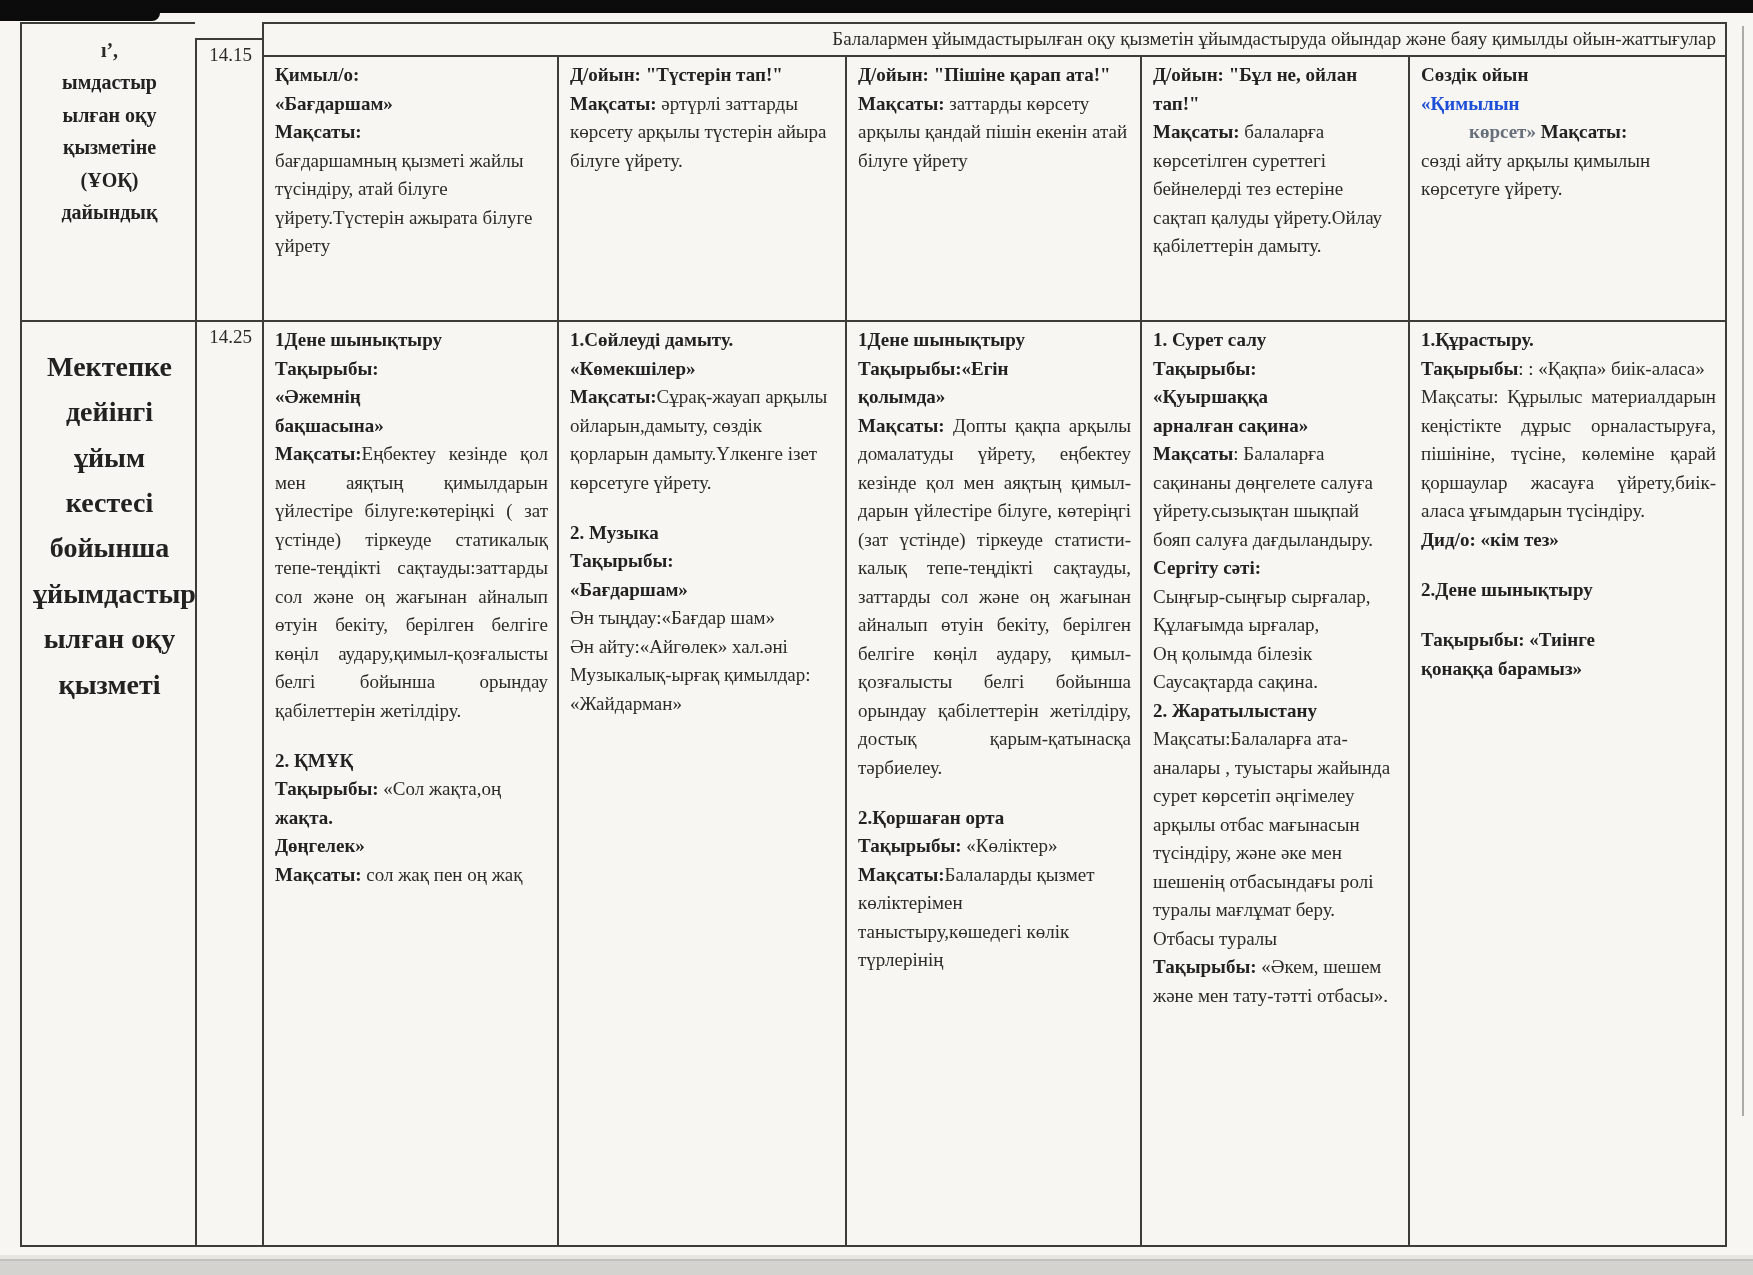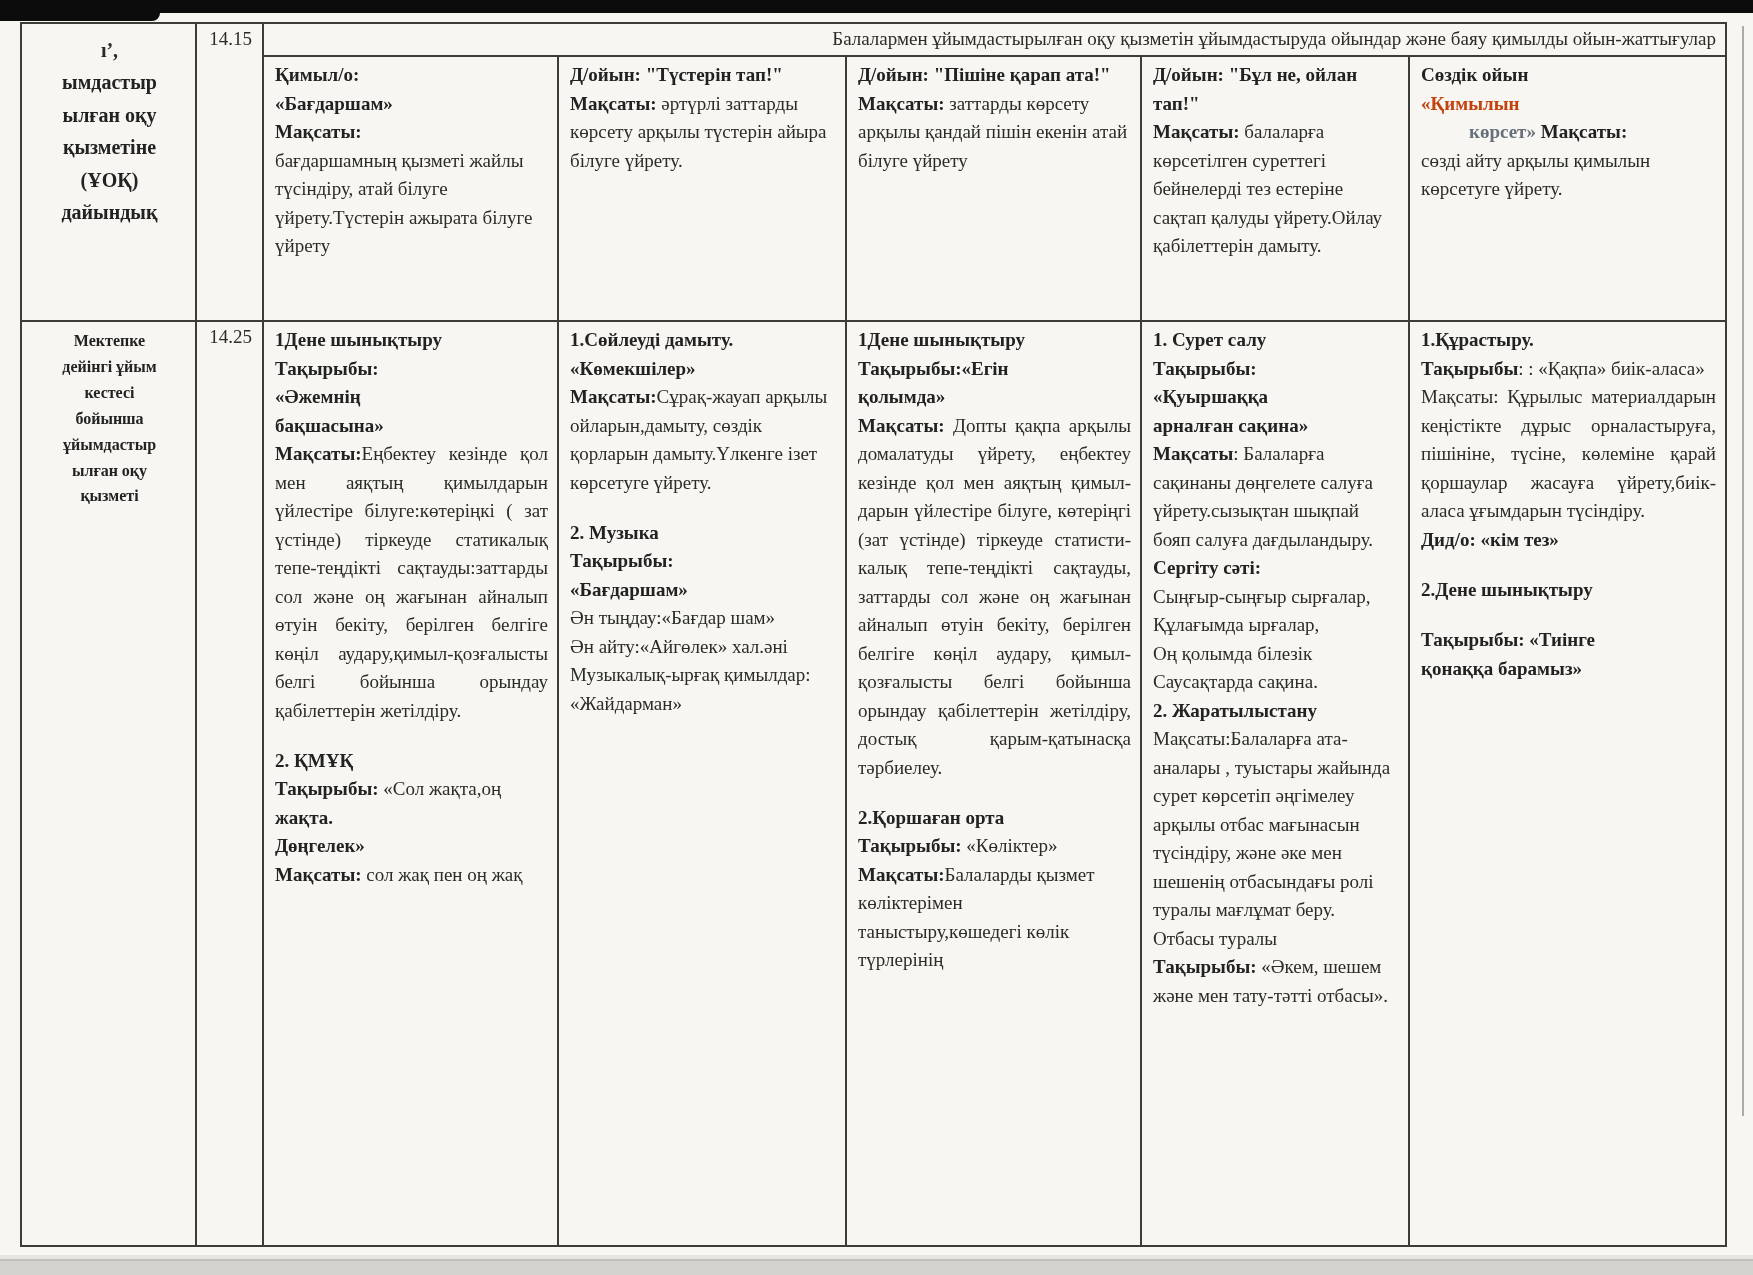--- a/index.html
+++ b/index.html
@@ -29,28 +29,28 @@
   .cell{
     border-left:2px solid #3c3c38;
     border-top:2px solid #3c3c38;
     box-sizing:border-box;
     padding:4px 9px 6px 11px;
     font-size:19px;
     line-height:1.5;
     overflow:hidden;
   }
   .label-r1{grid-column:1;grid-row:1/3;font-weight:bold;font-size:20px;line-height:1.62;padding-top:10px;}
-  .time-r1{grid-column:2;grid-row:1/3;text-align:center;padding-top:1px;}
+  .time-r1{grid-column:2;grid-row:1/3;text-align:center;padding-top:1px;margin-top:16px;}
   .banner{grid-column:3/8;grid-row:1;text-align:right;padding-top:3px;line-height:1.25;}
   .r1c1{grid-column:3;grid-row:2}
   .r1c2{grid-column:4;grid-row:2}
   .r1c3{grid-column:5;grid-row:2}
   .r1c4{grid-column:6;grid-row:2}
   .r1c5{grid-column:7;grid-row:2}
-  .label-r2{grid-column:1;grid-row:3;font-weight:bold;font-size:16px;line-height:1.62;padding-top:6px;}
+  .label-r2{grid-column:1;grid-row:3;font-weight:bold;font-size:28px;line-height:1.62;padding-top:22px;}
   .time-r2{grid-column:2;grid-row:3;text-align:center;padding-top:1px;}
   .r2c1{grid-column:3;grid-row:3}
   .r2c2{grid-column:4;grid-row:3}
   .r2c3{grid-column:5;grid-row:3}
   .r2c4{grid-column:6;grid-row:3}
   .r2c5{grid-column:7;grid-row:3}
   .label-center .para{text-align:center;}
   .label-left .para{text-align:center;}
   .para{margin:0;}
   .para.j{text-align:justify;}
@@ -90,21 +90,21 @@
     <div class="cell r1c3">
         <div class="para"><span class="b">Д/ойын: "Пішіне қарап ата!"</span></div>
         <div class="para"><span class="b">Мақсаты:</span><span> заттарды көрсету арқылы қандай пішін екенін атай білуге үйрету</span></div>
       </div>
     <div class="cell r1c4">
         <div class="para"><span class="b">Д/ойын: "Бұл не, ойлан тап!"</span></div>
         <div class="para"><span class="b">Мақсаты:</span><span> балаларға көрсетілген суреттегі бейнелерді тез естеріне сақтап қалуды үйрету.Ойлау қабілеттерін дамыту.</span></div>
       </div>
     <div class="cell r1c5">
         <div class="para"><span class="b">Сөздік ойын</span></div>
-        <div class="para"><span class="b" style="color: #c2410c;"> «Қимылын</span></div>
+        <div class="para"><span class="b" style="color: #1d4ed8;"> «Қимылын</span></div>
         <div class="para"><span class="b" style="color: rgb(103, 112, 122); margin-left: 48px;">көрсет»</span><span> </span><span class="b">Мақсаты:</span></div>
         <div class="para"><span>сөзді айту арқылы қимылын көрсетуге үйрету.</span></div>
       </div>
 
     <div class="cell label-r2 label-center">
         <div class="para"><span class="b">Мектепке</span></div>
         <div class="para"><span class="b">дейінгі ұйым</span></div>
         <div class="para"><span class="b">кестесі</span></div>
         <div class="para"><span class="b">бойынша</span></div>
         <div class="para"><span class="b">ұйымдастыр</span></div>

